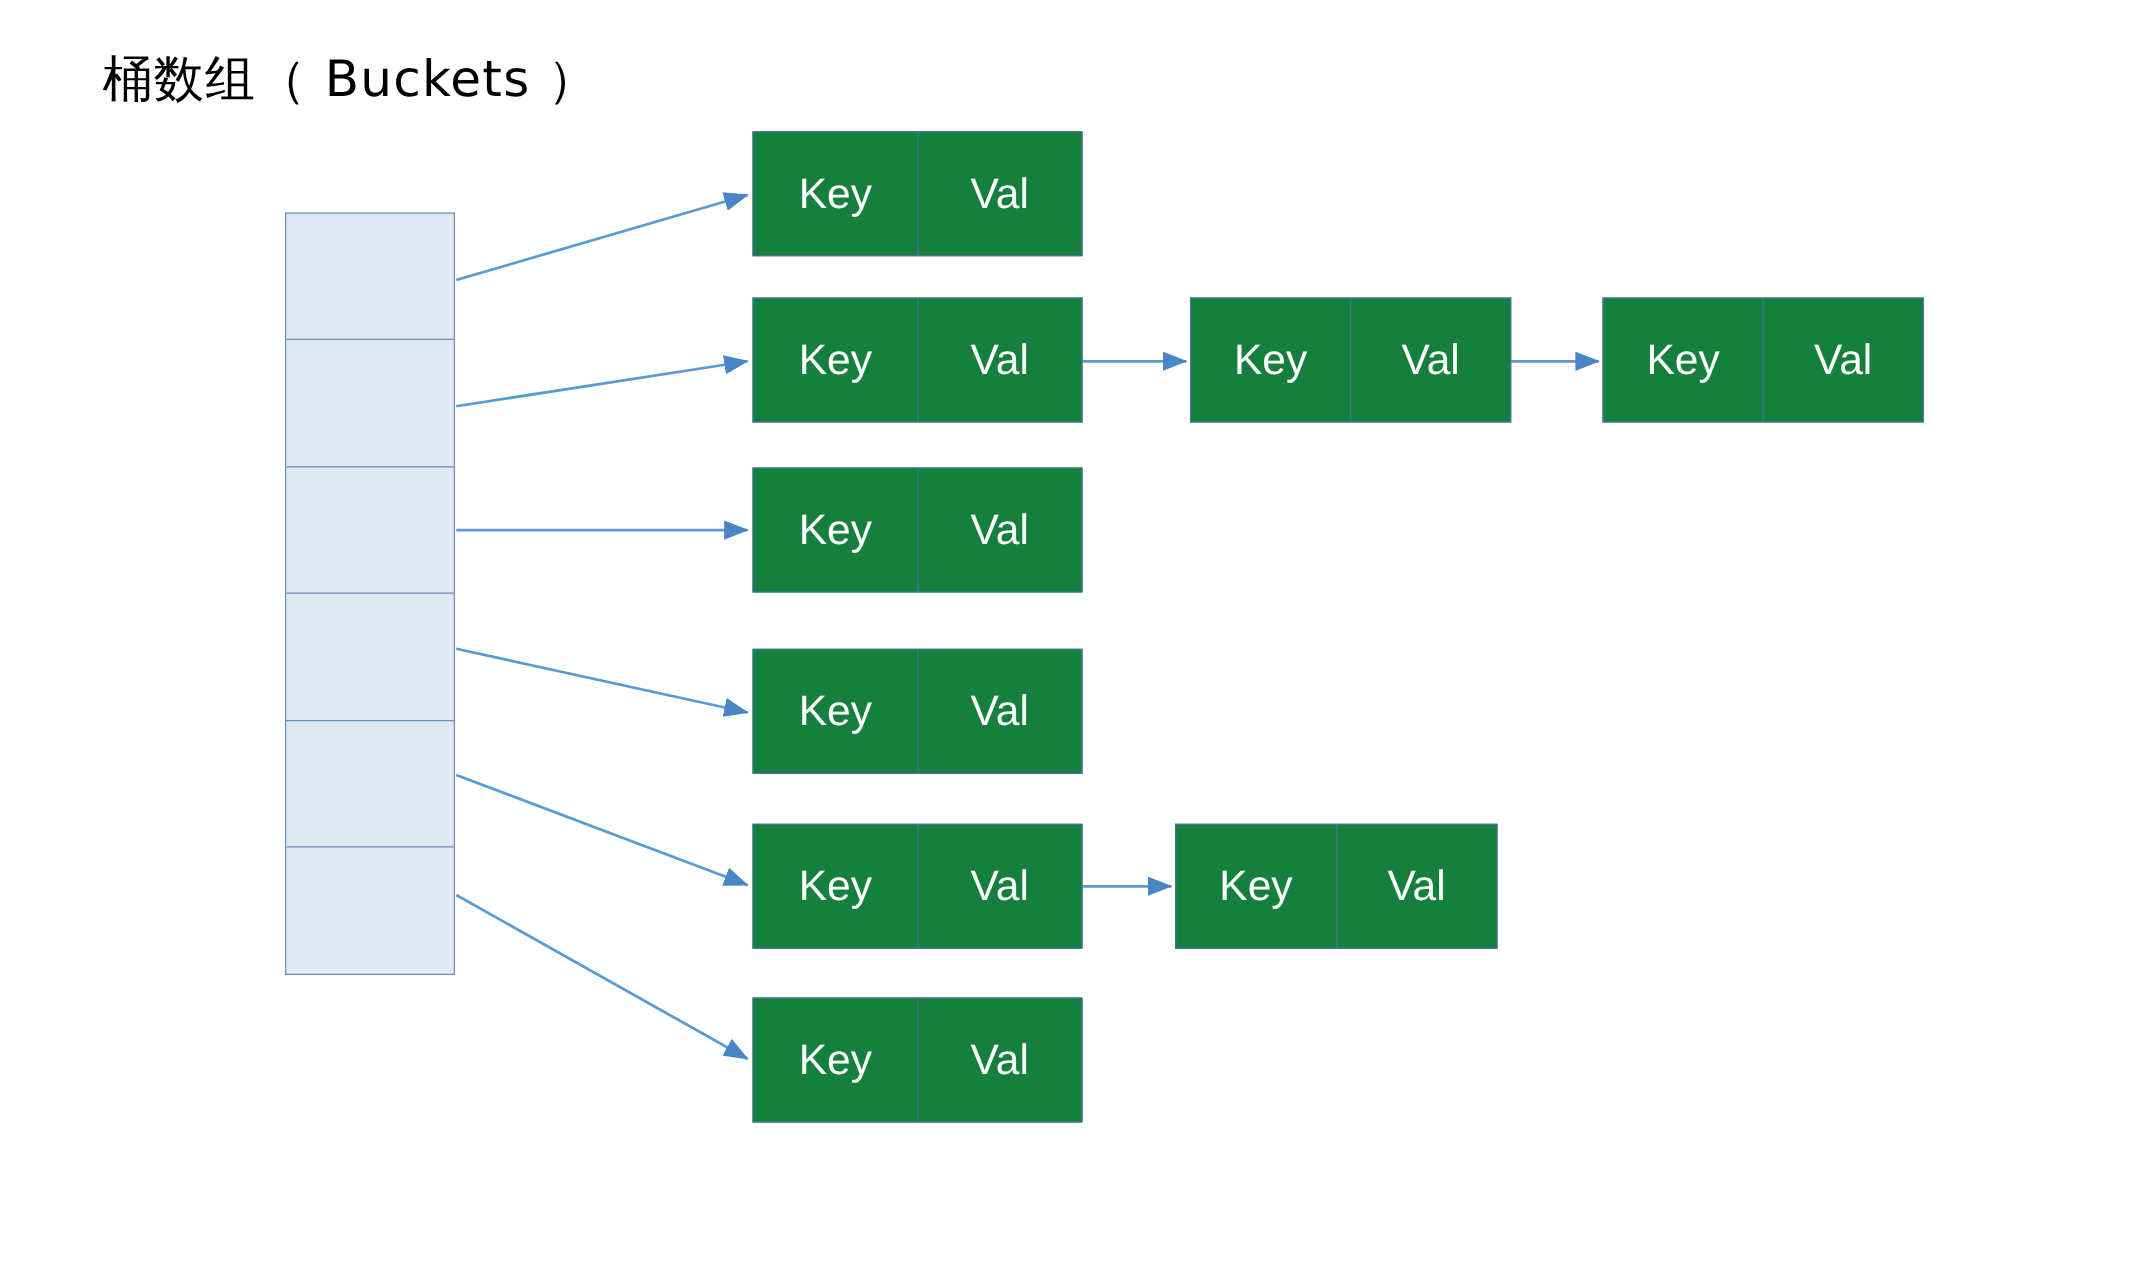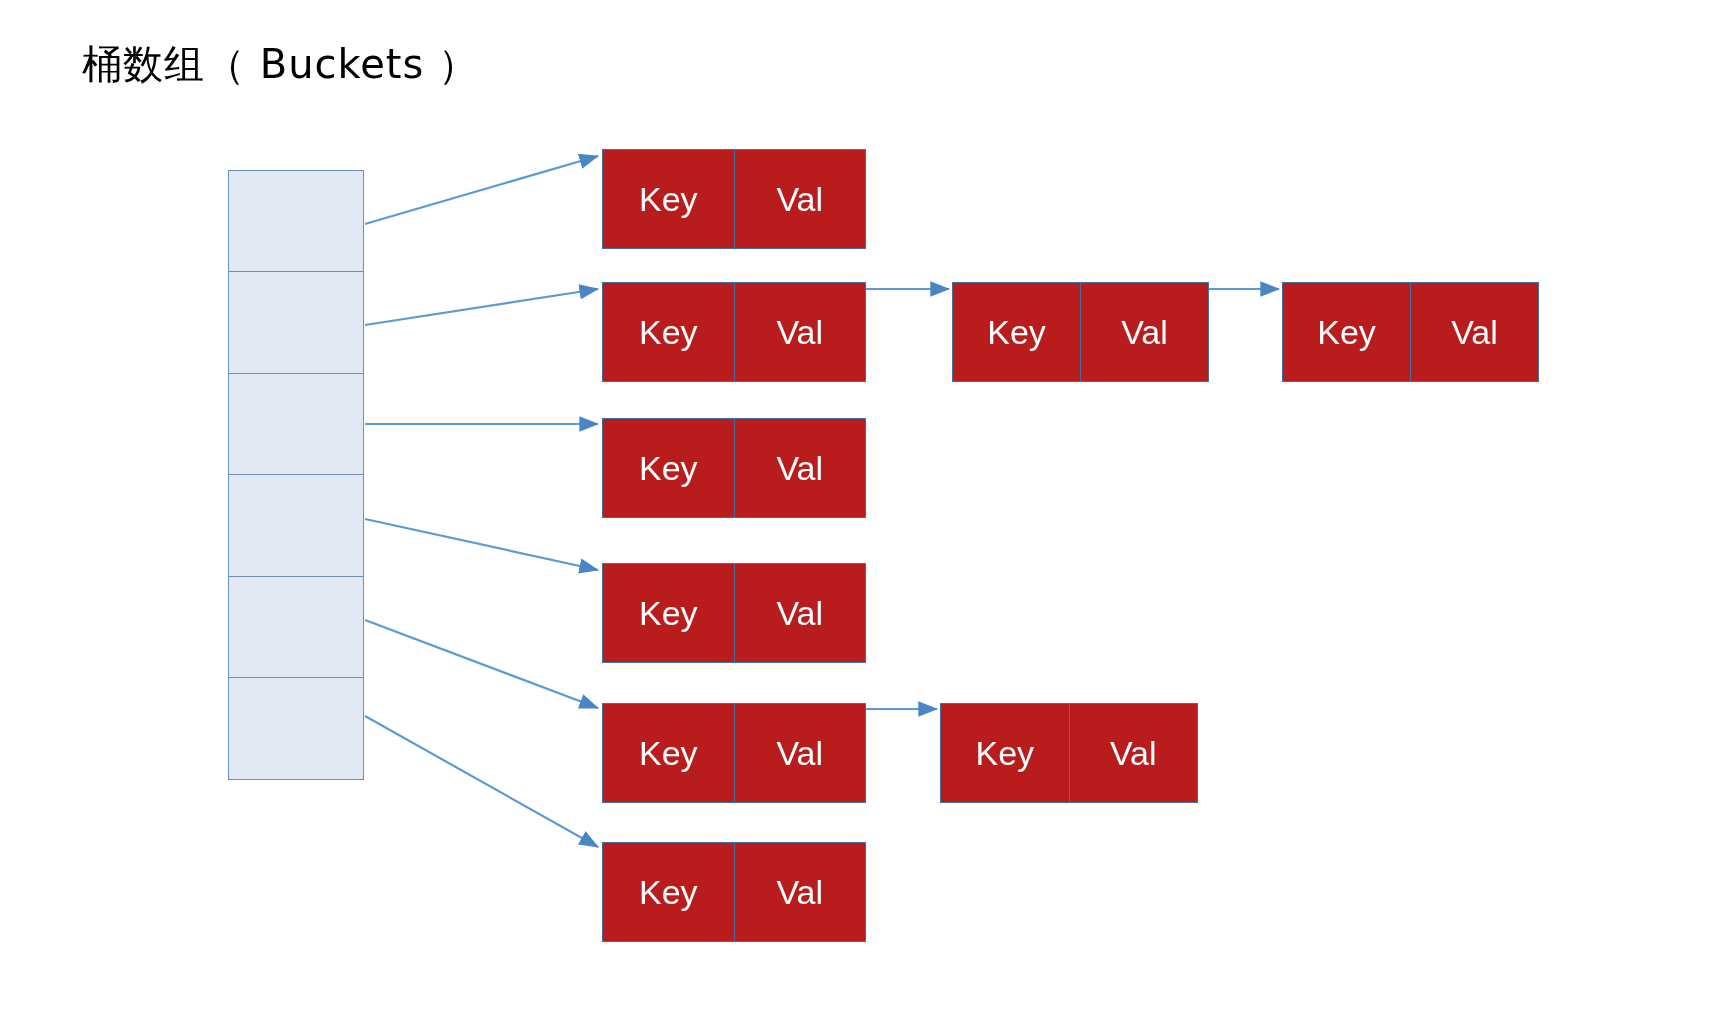--- a/index.html
+++ b/index.html
@@ -40,23 +40,22 @@
     margin-bottom:-1.6px;
   }
   .bucket-cell:last-child{margin-bottom:0;}
 
   
   .node{
     position:absolute;
     display:flex;
     box-sizing:border-box;
     border:1.6px solid #41719c;
-    background:#b91c1c;
+    background:#15803d;
     height:100px;
-    margin-top:44px;
   }
   .node .cell{
     flex:1 1 0;
     display:flex;
     align-items:center;
     justify-content:center;
     color:#ffffff;
     font-size:34px;
     line-height:1;
     box-sizing:border-box;

